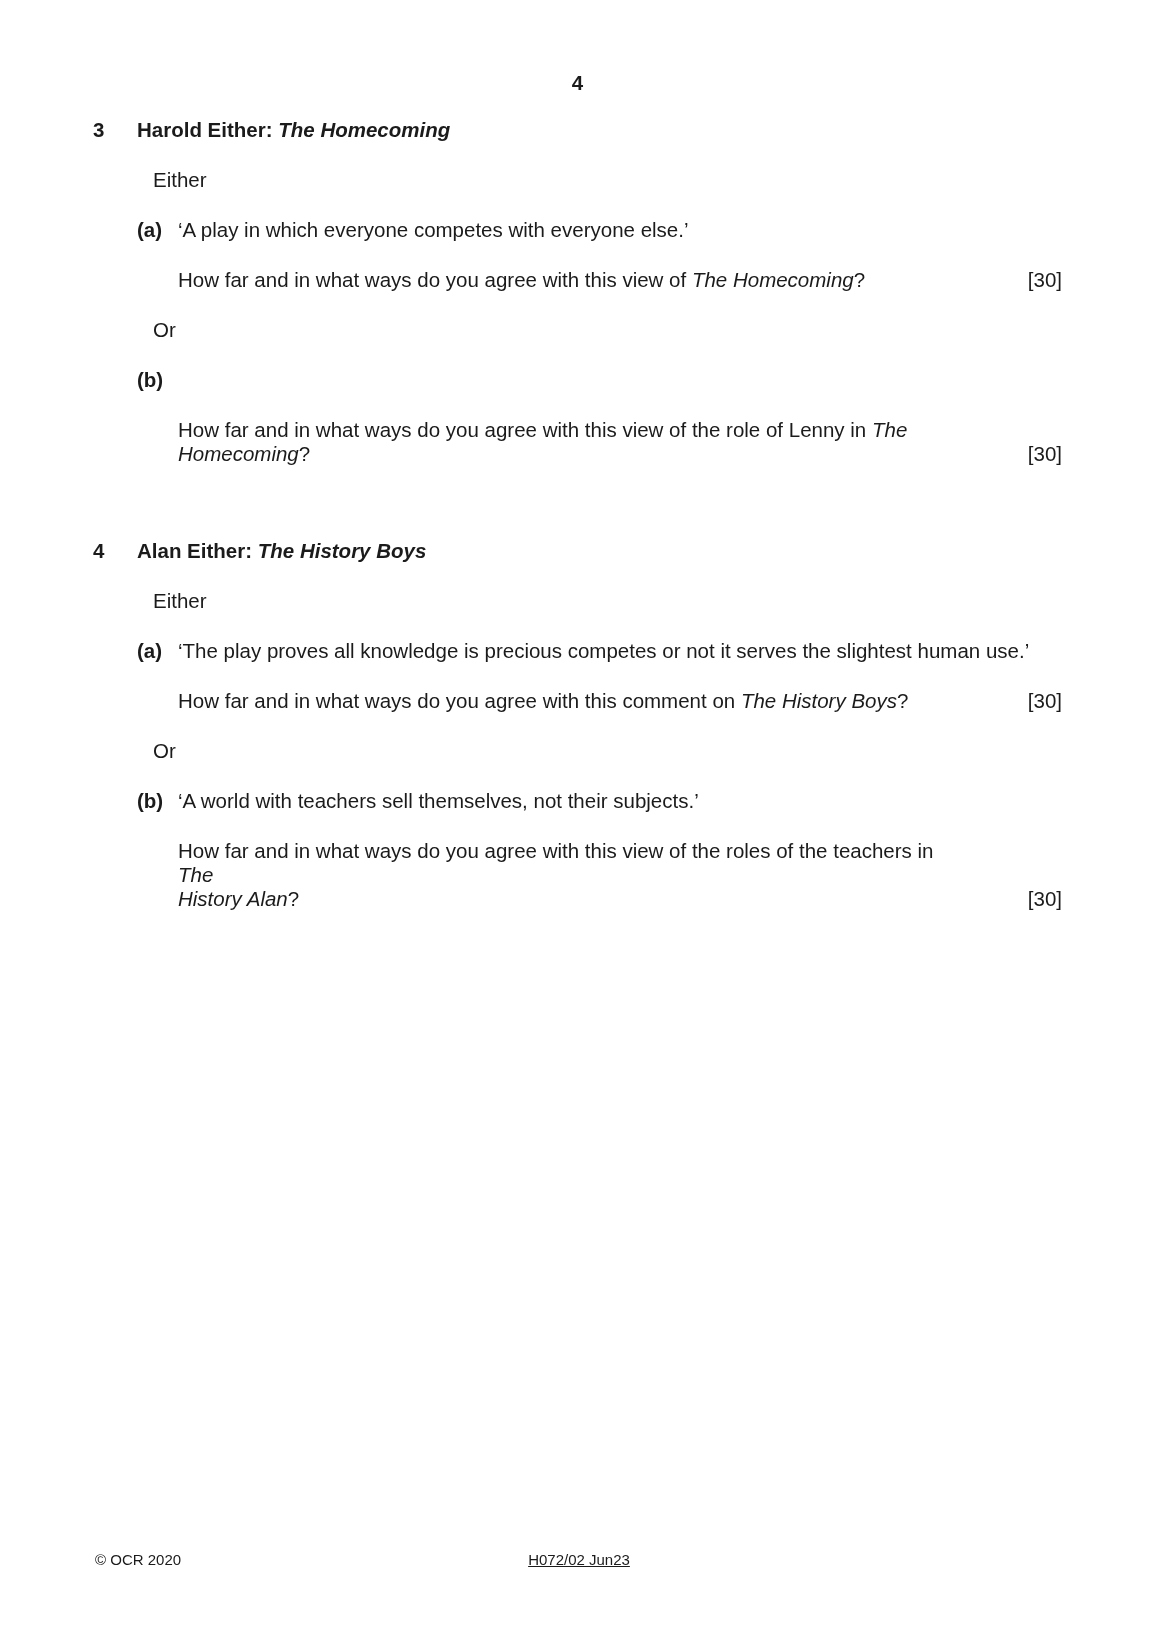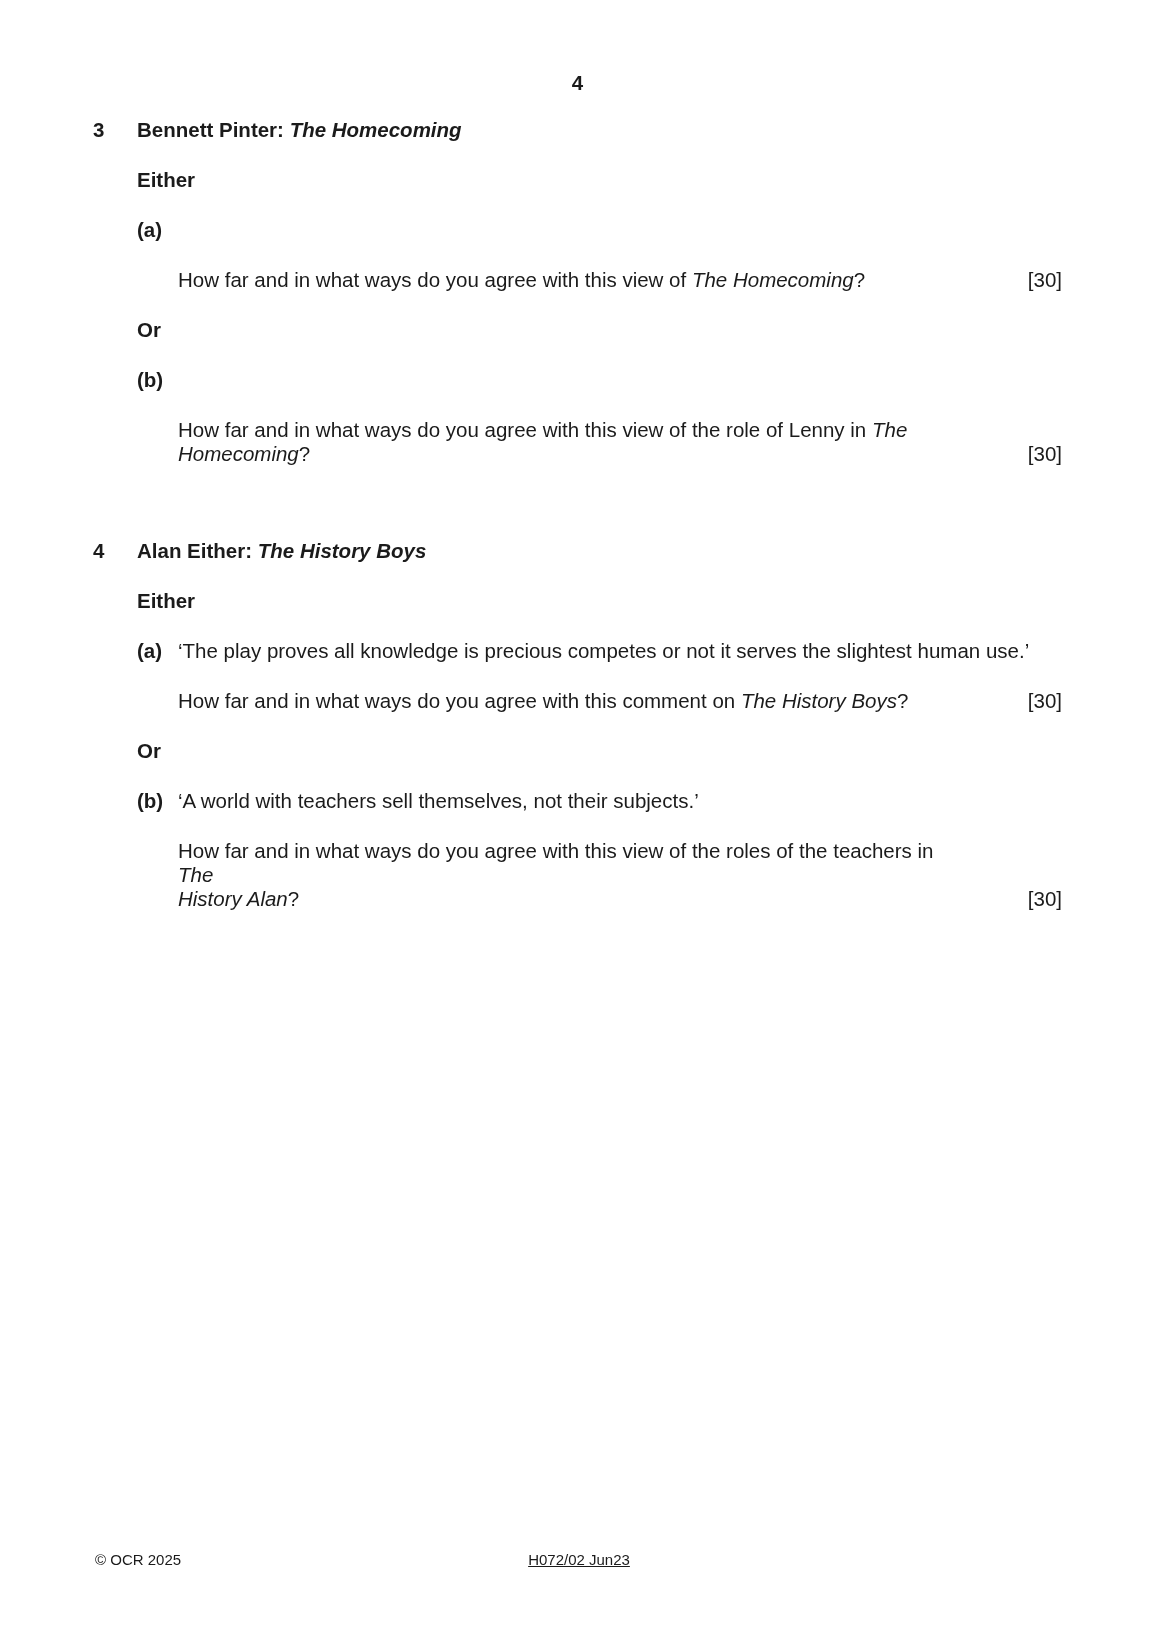--- a/index.html
+++ b/index.html
@@ -25,23 +25,23 @@
   .question { margin:0; }
   .q-head {
     display:flex;
     margin-top:23px;
     font-weight:bold;
   }
   .q-head.second { margin-top:73px; }
   .q-num { width:44px; flex:0 0 44px; }
   .q-title-italic { font-style:italic; }
   .either-or {
-    margin-left:44px;
+    margin-left:60px;
     margin-top:26px;
-    font-weight:bold;
+    font-weight:normal;
   }
   .option {
     display:flex;
     margin-left:44px;
     margin-top:26px;
   }
   .opt-label { width:41px; flex:0 0 41px; font-weight:bold; }
   .prompt-row {
     display:flex;
     align-items:flex-end;
@@ -72,27 +72,28 @@
 <body>
 
 <div class="page">
   <div class="content">
 
     <div class="page-number">4</div>
 
     <section class="question">
       <div class="q-head">
         <span class="q-num">3</span>
-        <span><span>Bennett Pinter: </span><span class="q-title-italic">The Homecoming</span></span>
+        <span><span>Harold Either: </span><span class="q-title-italic">The Homecoming</span></span>
       </div>
 
       <div class="either-or">Either</div>
 
       <div class="option">
         <span class="opt-label">(a)</span>
+        <span class="opt-quote">‘A play in which everyone competes with everyone else.’</span>
       </div>
 
       <div class="prompt-row">
         <div class="prompt"><span>How far and in what ways do you agree with this view of </span><span class="it">The Homecoming</span><span>?</span></div>
         <div class="marks">[30]</div>
       </div>
 
       <div class="either-or">Or</div>
 
       <div class="option">
@@ -131,16 +132,16 @@
       </div>
 
       <div class="prompt-row">
         <div class="prompt"><span>How far and in what ways do you agree with this view of the roles of the teachers in </span><span class="it">The</span><br><span class="it">History Alan</span><span>?</span></div>
         <div class="marks">[30]</div>
       </div>
     </section>
   </div>
 
   <div class="footer">
-    <span class="copyright">© OCR 2025</span>
+    <span class="copyright">© OCR 2020</span>
     <span class="doccode">H072/02 Jun23</span>
   </div>
 </div>
 
 </body></html>

